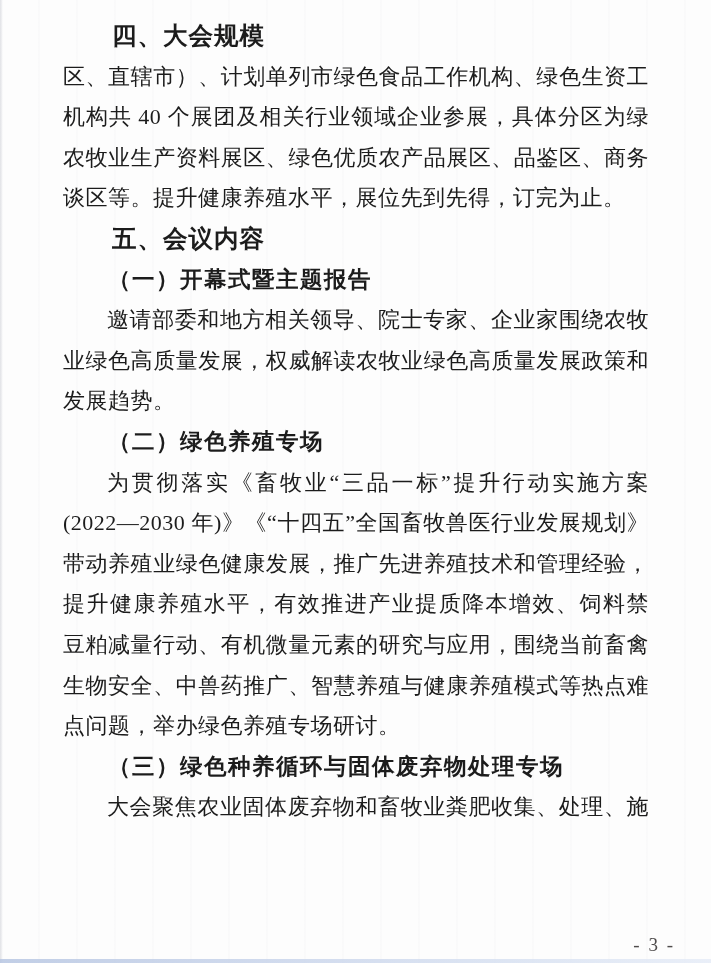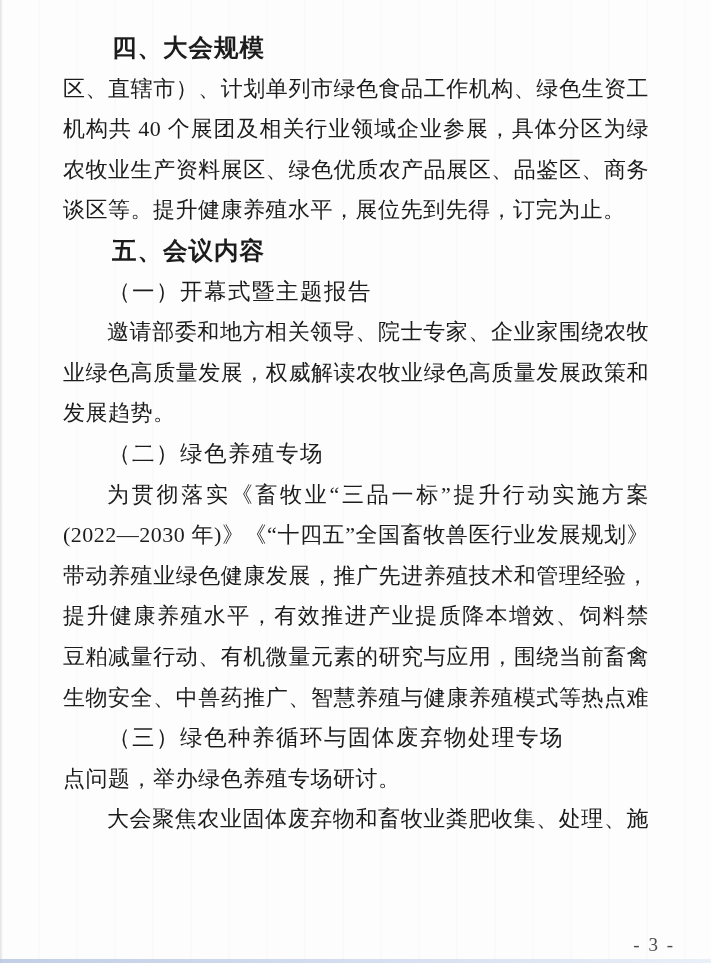--- a/index.html
+++ b/index.html
@@ -30,21 +30,21 @@
   .edge-bottom {
     position: absolute;
     left: 0; right: 0; bottom: 0;
     height: 4px;
     background: linear-gradient(to right, #b7c6e2 0%, #c7d3ea 35%, #d9e2f2 75%, #e6ecf7 100%);
     opacity: 0.85;
   }
   .content {
     position: absolute;
     left: 63px;
-    top: 28px;
+    top: 16px;
     width: 586px;
   }
   .line {
     font-size: 22px;
     line-height: 40.6px;
     height: 40.6px;
     overflow: hidden;
     text-align: justify;
     text-align-last: left;
     letter-spacing: 0.5px;
@@ -56,21 +56,21 @@
     text-indent: 2em;
   }
   .line.h1 {
     font-family: "Liberation Sans", "DejaVu Sans", sans-serif;
     font-weight: 700;
     font-size: 24.5px;
     text-indent: 2em;
     letter-spacing: 1px;
   }
   .line.h2 {
-    font-weight: 400;
+    font-weight: 700;
     font-size: 22.5px;
     text-indent: 2em;
     letter-spacing: 1.5px;
   }
   .page-num {
     position: absolute;
     right: 36px;
     bottom: 7px;
     font-size: 19px;
     letter-spacing: 2px;
@@ -94,19 +94,19 @@
       <div class="line body indent just">邀请部委和地方相关领导、院士专家、企业家围绕农牧</div>
       <div class="line body just">业绿色高质量发展，权威解读农牧业绿色高质量发展政策和</div>
       <div class="line body">发展趋势。</div>
       <div class="line h2">（二）绿色养殖专场</div>
       <div class="line body indent just">为贯彻落实《畜牧业“三品一标”提升行动实施方案</div>
       <div class="line body just">(2022—2030 年)》《“十四五”全国畜牧兽医行业发展规划》</div>
       <div class="line body just">带动养殖业绿色健康发展，推广先进养殖技术和管理经验，</div>
       <div class="line body just">提升健康养殖水平，有效推进产业提质降本增效、饲料禁抗、</div>
       <div class="line body just">豆粕减量行动、有机微量元素的研究与应用，围绕当前畜禽</div>
       <div class="line body just">生物安全、中兽药推广、智慧养殖与健康养殖模式等热点难</div>
+      <div class="line body">点问题，举办绿色养殖专场研讨。</div>
       <div class="line h2">（三）绿色种养循环与固体废弃物处理专场</div>
-      <div class="line body">点问题，举办绿色养殖专场研讨。</div>
       <div class="line body indent just">大会聚焦农业固体废弃物和畜牧业粪肥收集、处理、施</div>
     </div>
   <div class="page-num">- 3 -</div>
   <div class="edge-bottom"></div>
 </div>
 
 </body></html>

